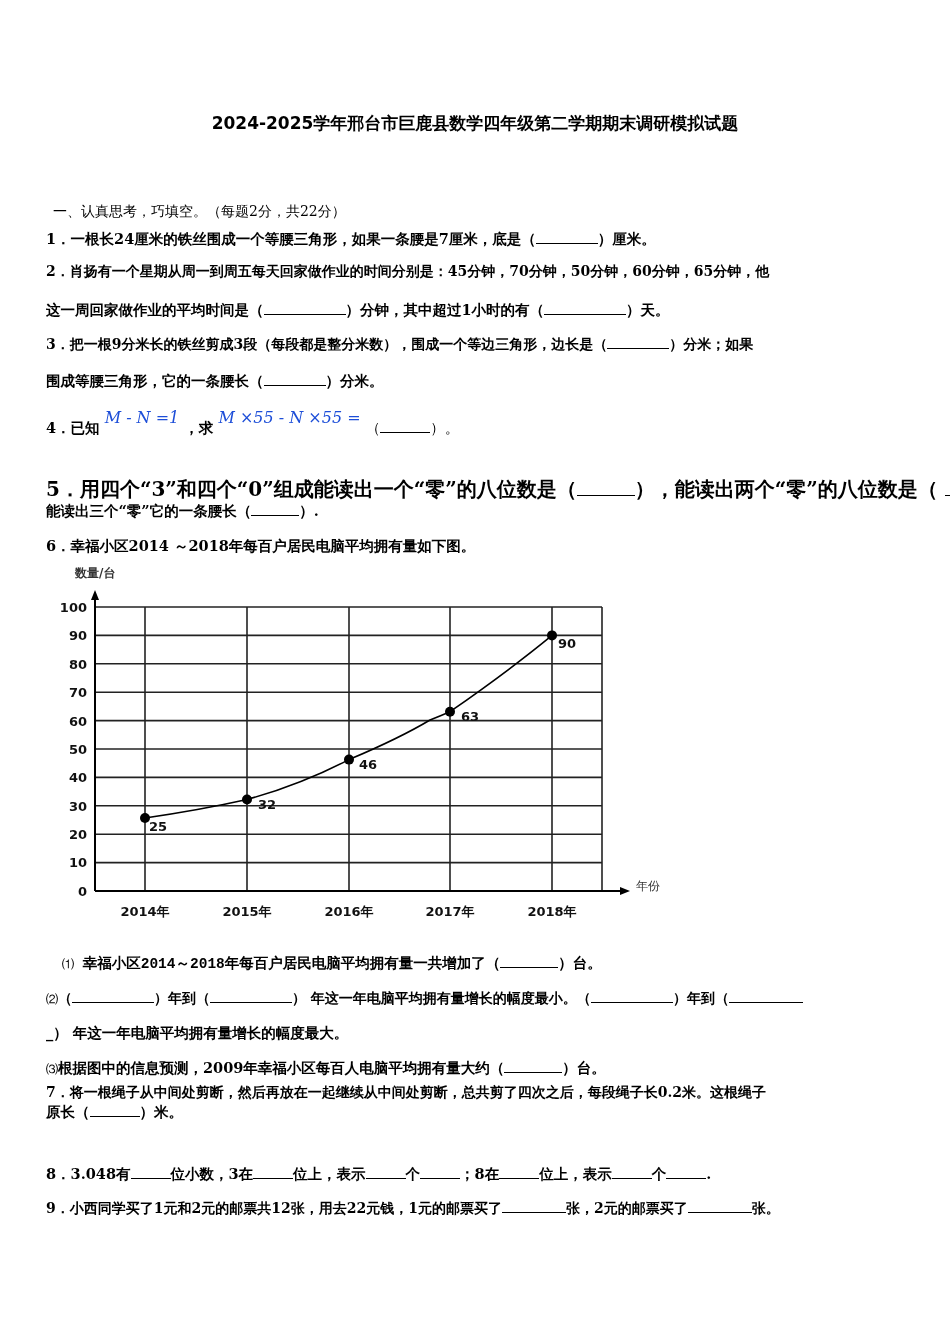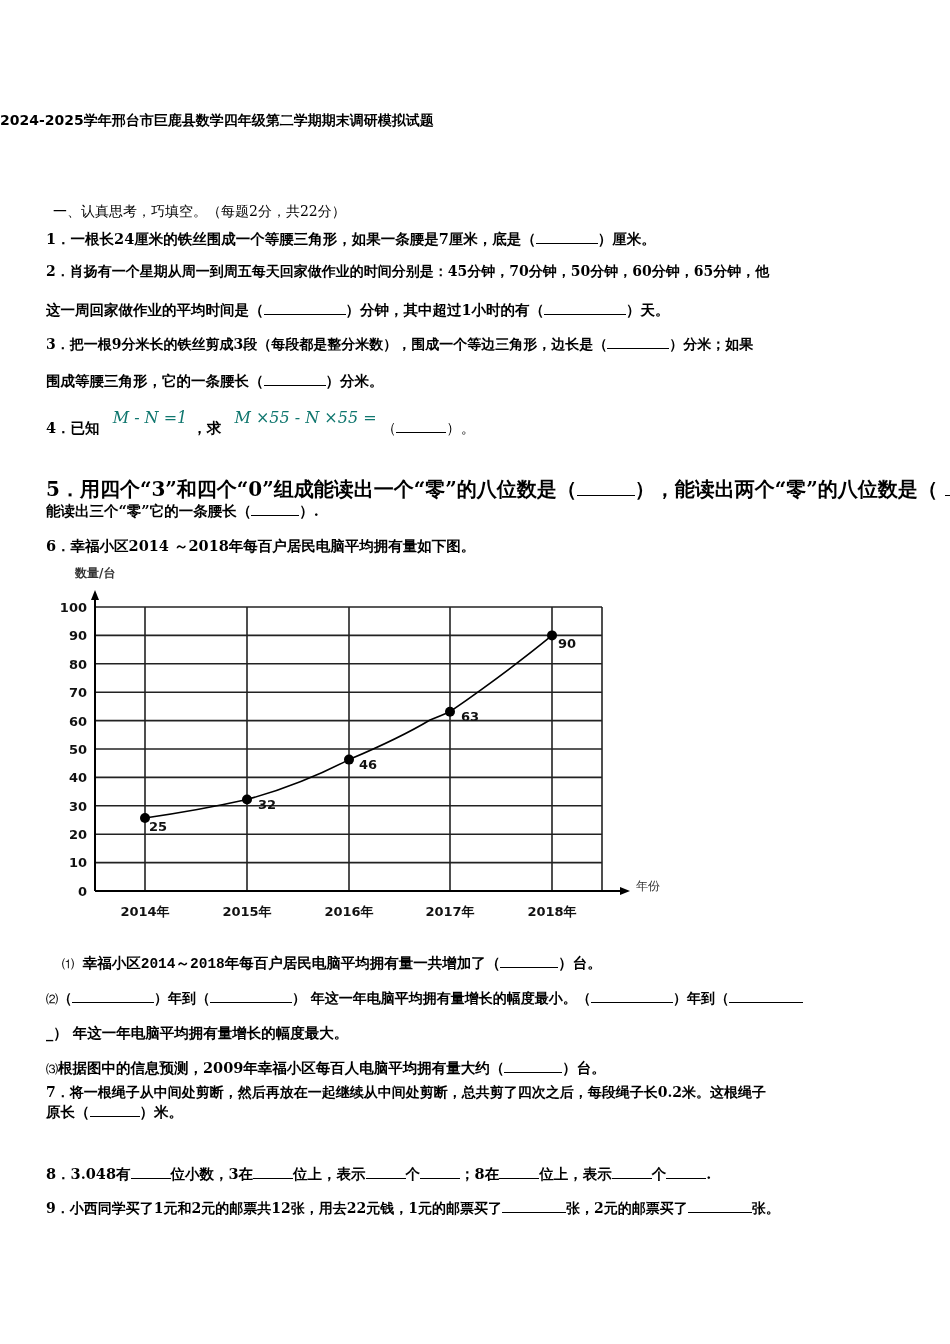--- a/index.html
+++ b/index.html
@@ -1,24 +1,24 @@
 <!DOCTYPE html>
 <html><head>
 <meta charset="utf-8">
 <style>
   html, body { margin: 0; padding: 0; background: #ffffff; }
   body { width: 950px; height: 1344px; position: relative; overflow: hidden;
          font-family: "DejaVu Serif", "Liberation Serif", serif; color: #000; }
-  .title { position: absolute; top: 112px; left: 0; width: 950px; text-align: left;
+  .title { position: absolute; top: 112px; left: 0; width: 950px; text-align: center;
            font-family: "DejaVu Sans", "Liberation Sans", sans-serif; font-weight: bold;
-           font-size: 14px; letter-spacing: 0px; }
+           font-size: 17px; letter-spacing: 0px; }
   .line { position: absolute; left: 46px; font-size: 14.5px; font-weight: bold; white-space: nowrap; }
   .blank { display: inline-block; border-bottom: 1.3px solid #000; height: 14px; vertical-align: baseline; }
   .math { font-family: "DejaVu Serif", "Liberation Serif", serif; font-style: italic; font-weight: normal;
-          color: #0f766e; font-size: 16px; position: relative; top: -10px; margin-left: 8px; }
+          color: #1d4ed8; font-size: 16px; position: relative; top: -10px; }
   .chart { position: absolute; left: 56px; top: 560px; }
   .sub { font-size: 12px; font-weight: normal; }
 </style>
 </head>
 <body>
 
 <div class="title">2024-2025学年邢台市巨鹿县数学四年级第二学期期末调研模拟试题</div>
 
 <div class="line" style="top:203px;font-weight:normal;font-size:14px;margin-left:7px;">一、认真思考，巧填空。（每题2分，共22分）</div>
 

